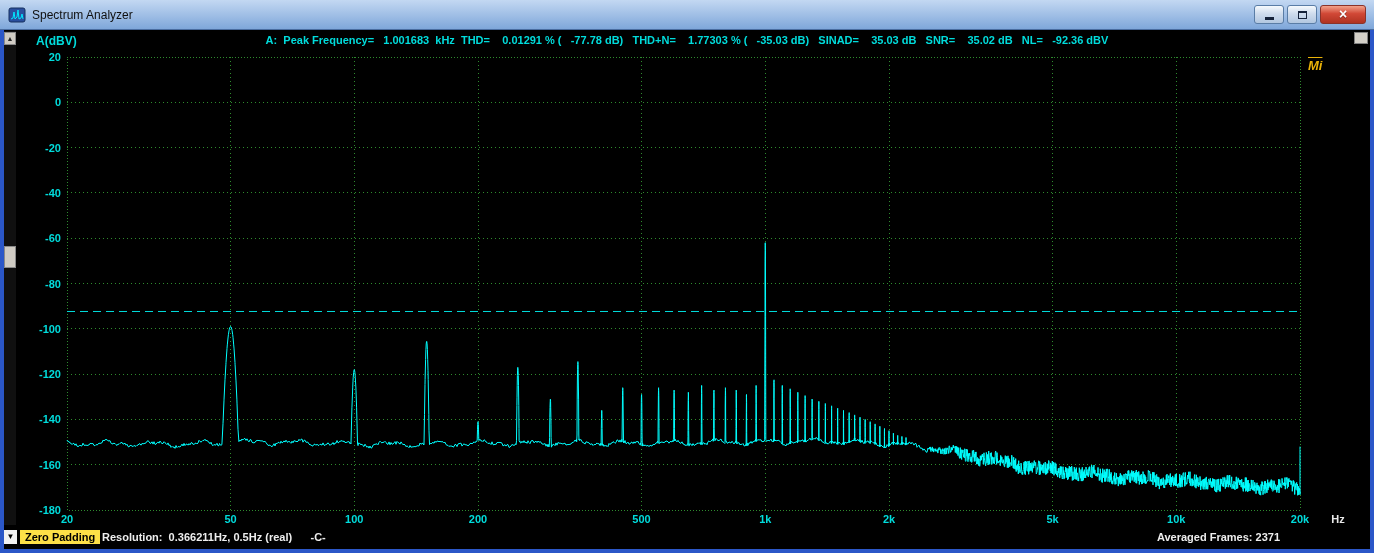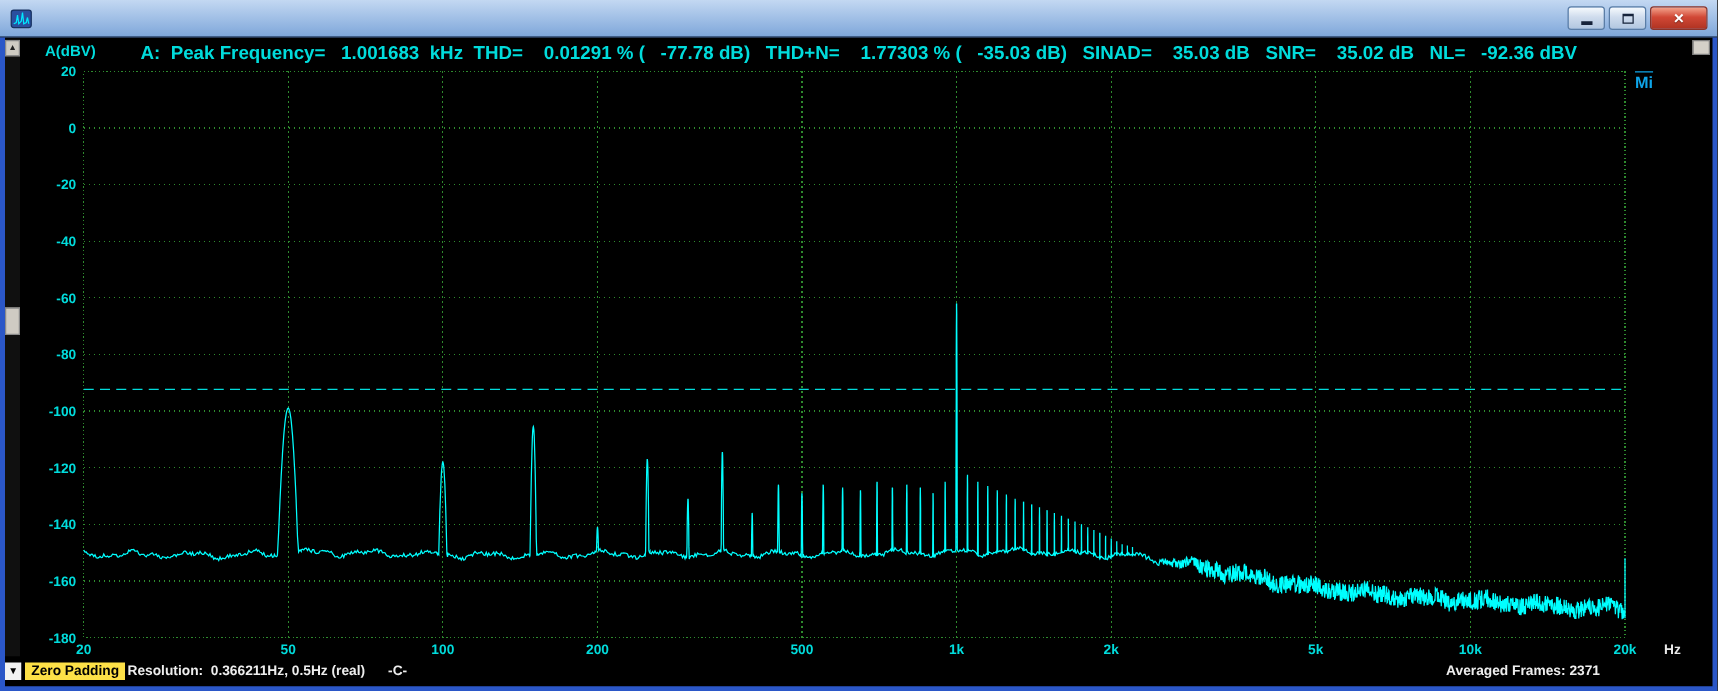--- a/index.html
+++ b/index.html
@@ -25,24 +25,24 @@
   .glyph-close{color:#fff;font-size:14px;font-weight:bold;line-height:17px;text-shadow:0 1px 1px rgba(0,0,0,.4);}
 
   
   .border-left,.border-right{position:absolute;top:30px;bottom:0;width:4px;background:var(--window-border,#2b57c8);z-index:6;}
   .border-left{left:0}.border-right{right:0}
   .border-bottom{position:absolute;left:0;right:0;bottom:0;height:4px;background:var(--window-border,#2b57c8);z-index:6;}
 
   
   #chart-svg{position:absolute;left:0;top:0;width:1374px;height:553px;z-index:1;}
   .readout{position:absolute;top:34px;left:70px;right:70px;z-index:2;text-align:center;
-    color:var(--readout,#00dcdc);font-size:15px;font-weight:bold;white-space:pre;}
+    color:var(--readout,#00dcdc);font-size:11px;font-weight:bold;white-space:pre;}
   .ylabel{position:absolute;top:34px;left:36px;z-index:2;color:var(--readout,#00dcdc);font-size:12px;font-weight:bold;}
-  .mi-logo{position:absolute;top:58px;left:1308px;z-index:2;color:#0ea5e9;font-size:13px;
-    font-weight:bold;text-decoration:overline;}
+  .mi-logo{position:absolute;top:58px;left:1308px;z-index:2;color:#eab308;font-size:13px;
+    font-weight:bold;font-style:italic;text-decoration:overline;}
 
   
   .vscroll{position:absolute;left:4px;top:31px;width:12px;height:494px;background:#101010;z-index:3;}
   .vscroll-up{position:absolute;top:1px;left:0;width:12px;height:13px;background:#cfcbc3;border:1px solid #8a8a8a;
     box-sizing:border-box;font-size:7px;line-height:11px;text-align:center;color:#222;}
   .vscroll-thumb{position:absolute;top:215px;left:0;width:12px;height:22px;background:#cfcbc3;
     border:1px solid #8a8a8a;box-sizing:border-box;}
   .corner-btn{position:absolute;top:32px;right:6px;width:14px;height:12px;background:#d4d0c8;
     border:1px solid #808080;z-index:3;box-sizing:border-box;}
 
@@ -62,20 +62,21 @@
 
 <div class="window">
 
   <div class="titlebar">
     <span class="app-icon">
       <svg width="18" height="18" viewBox="0 0 18 18">
         <rect x="1" y="2" width="16" height="14" rx="2" fill="#2a4f9e" stroke="#17305f"></rect>
         <polyline points="3,13 5,12 6,6 7,13 9,11 10,4 11,13 13,12 14,8 15,13" fill="none" stroke="#00e8ff" stroke-width="1"></polyline>
       </svg>
     </span>
+    <span class="title">Spectrum Analyzer</span>
     <span class="win-buttons">
       <span class="wbtn min">
         <span class="glyph-min"></span>
       </span>
       <span class="wbtn max">
         <span class="glyph-max"></span>
       </span>
       <span class="wbtn close">
         <span class="glyph-close">×</span>
       </span>

